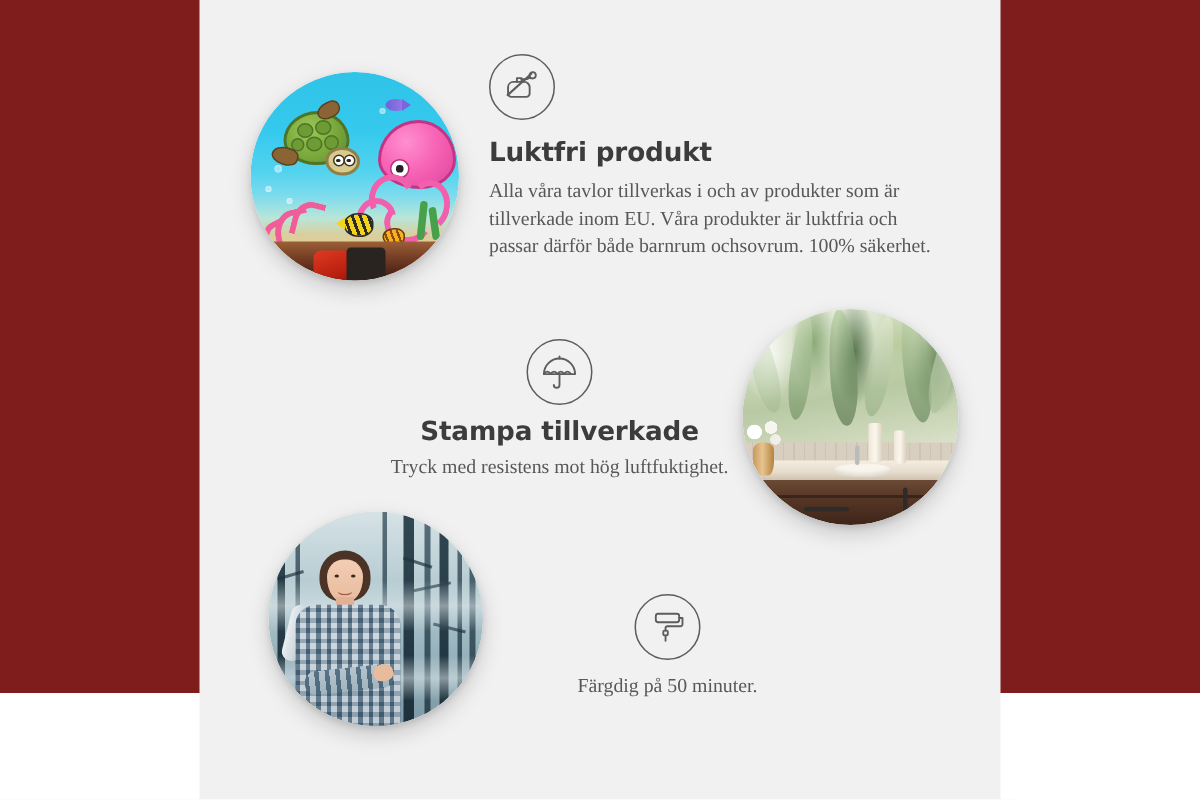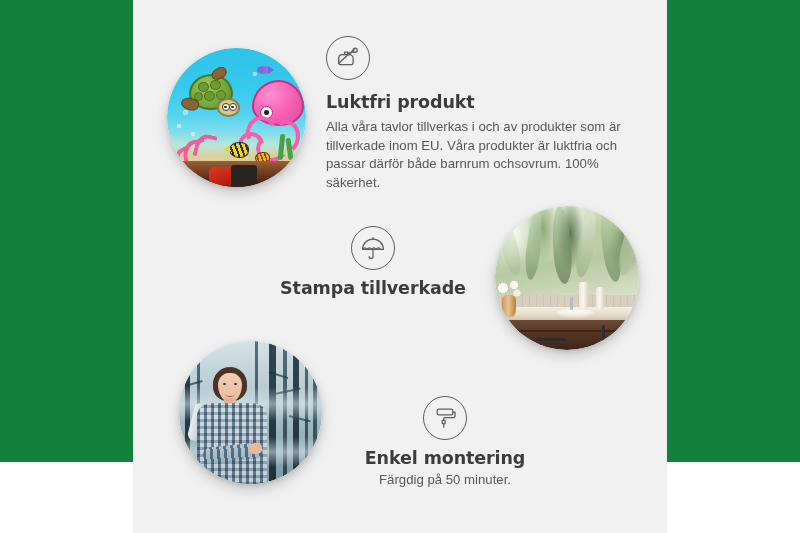--- a/index.html
+++ b/index.html
@@ -11,21 +11,21 @@
     width: 800px;
     height: 533px;
     overflow: hidden;
     font-family: "DejaVu Sans", sans-serif;
   }
 
   #stage {
     position: relative;
     width: 800px;
     height: 462px;
-    background: #15803d;
+    background: #7f1d1d;
   }
 
   
   #panel {
     position: absolute;
     left: 133px;
     top: 0px;
     width: 534px;
     height: 533px;
     background: #f1f1f1;
@@ -292,21 +292,21 @@
 
   .feat-title {
     font-family: "DejaVu Sans", sans-serif;
     font-size: 17.5px;
     font-weight: bold;
     color: #3c3c3c;
     letter-spacing: -0.1px;
     margin: 0;
   }
   .feat-body {
-    font-family: Liberation Sans, sans-serif;
+    font-family: Liberation Serif, serif;
     font-size: 13.2px;
     line-height: 1.42;
     color: #585858;
     margin: 0;
   }
 
   
   #feature-odour { left: 193px; top: 36px; width: 300px; }
   #feature-odour .icon-badge { margin-bottom: 12px; }
   #feature-odour .feat-title { margin-bottom: 6px; }
@@ -471,31 +471,31 @@
           <g fill="none" stroke="#5d5d5d" stroke-width="1.25" stroke-linecap="round" stroke-linejoin="round">
             <path d="M3.6 15.4a10.4 10.4 0 0 1 20.8 0z"></path>
             <path d="M3.6 15.4c1.3-2.2 3.2-2.2 4.5 0 1.3-2.2 3.2-2.2 4.5 0"></path>
             <path d="M12.6 15.4c1.3-2.2 3.2-2.2 4.5 0 1.3-2.2 3.2-2.2 4.5 0"></path>
             <path d="M14 15.4v7.2a1.9 1.9 0 0 1-3.8 0"></path>
             <path d="M14 5v-1.4"></path>
           </g>
         </svg>
       </div>
       <p class="feat-title">Stampa tillverkade</p>
+      <p class="feat-body">Tryck med resistens mot hög luftfuktighet.</p>
     </div>
 
     <div class="feature" id="feature-mount">
       <div class="icon-badge">
         <svg width="28" height="28" viewBox="0 0 28 28" aria-hidden="true">
           <g fill="none" stroke="#5d5d5d" stroke-width="1.25" stroke-linecap="round" stroke-linejoin="round">
             <rect x="6.2" y="5.2" width="15.6" height="5.6" rx="1.6"></rect>
             <path d="M21.8 8h2.2v4.2a1.3 1.3 0 0 1-1.3 1.3H14a1.3 1.3 0 0 0-1.3 1.3v1.6"></path>
             <rect x="11.2" y="16.4" width="3" height="3.2" rx="0.7"></rect>
             <path d="M12.7 19.6v3.6"></path>
           </g>
         </svg>
       </div>
-      <p class="feat-title">Enkel montering</p>
       <p class="feat-body">Färgdig på 50 minuter.</p>
     </div>
 
   </div>
 </div>
 
 </body></html>

